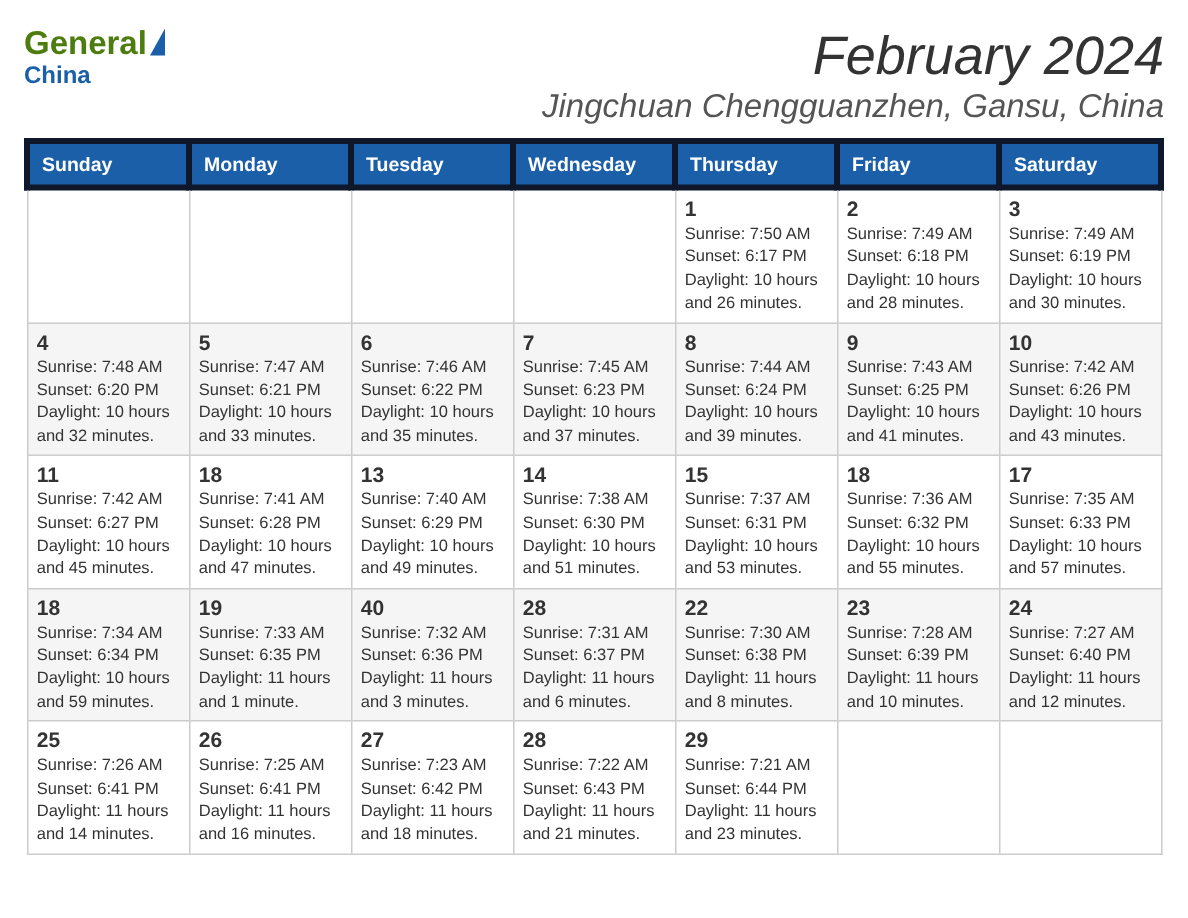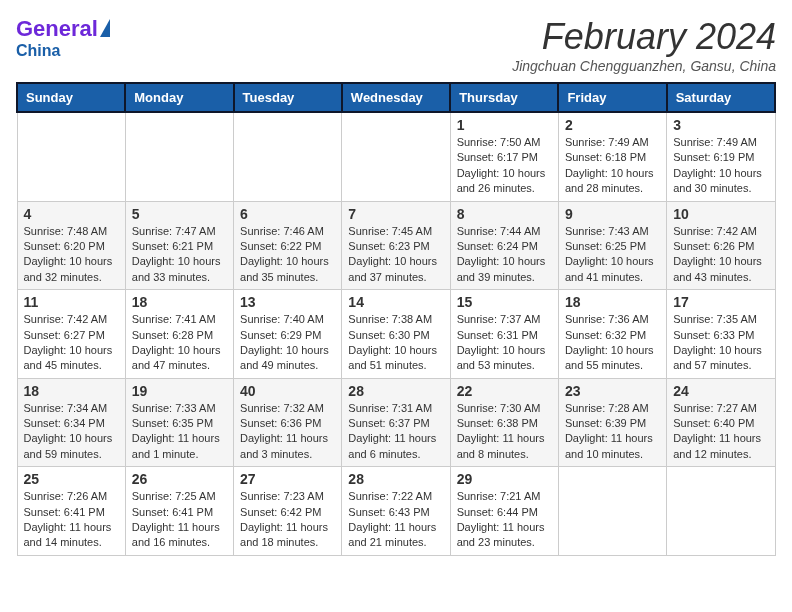--- a/index.html
+++ b/index.html
@@ -21,56 +21,56 @@
       flex-direction: column;
       align-items: flex-start;
     }
     .logo-text {
       display: flex;
       align-items: center;
       font-size: 22px;
       font-weight: bold;
       color: #333;
     }
-    .logo-general { color: #6d28d9; font-weight: bold; }
+    .logo-general { color: #4d7c0f; font-weight: bold; }
     .logo-blue { color: #1a5fa8; font-weight: bold; }
     .logo-triangle {
       width: 0;
       height: 0;
       border-left: 10px solid transparent;
       border-bottom: 18px solid #1a5fa8;
       margin-left: 2px;
       margin-bottom: 2px;
     }
     .title-block {
       text-align: right;
       font-style: italic;
     }
     .main-title {
       font-size: 36px;
       font-weight: normal;
       color: #333;
     }
     .subtitle {
-      font-size: 14px;
+      font-size: 22px;
       color: #555;
     }
     .calendar {
       width: 100%;
       border-collapse: collapse;
       margin-top: 8px;
     }
     .calendar thead th {
       background-color: #1a5fa8;
       color: #fff;
       font-size: 13px;
       font-weight: bold;
       padding: 6px 8px;
       text-align: left;
-      border: 2px solid #0f172a;
+      border: 4px solid #0f172a;
     }
     .calendar tbody td {
       border: 1px solid #ccc;
       vertical-align: top;
       padding: 4px 6px;
       width: 108px;
       min-height: 80px;
       font-size: 11px;
       color: #333;
       background: #fff;

